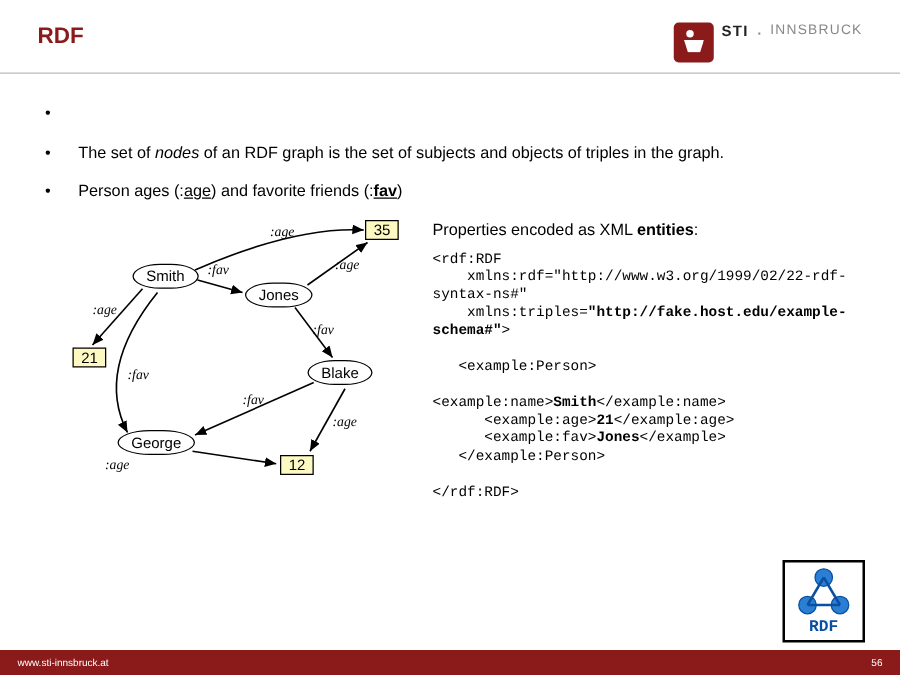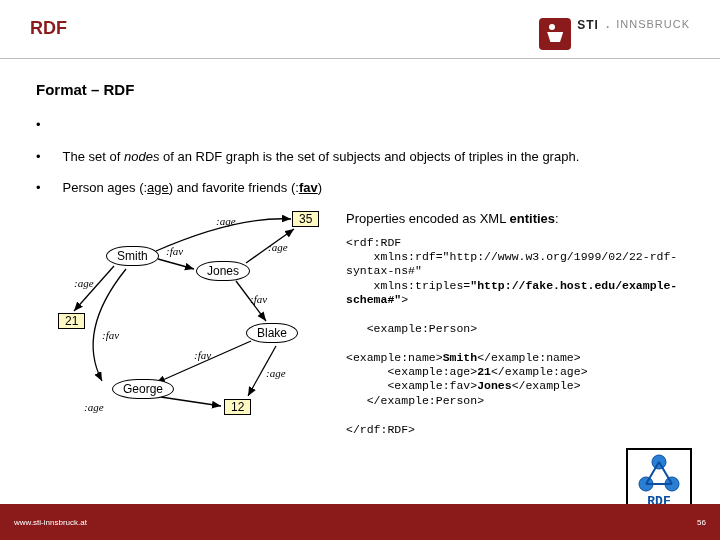--- a/index.html
+++ b/index.html
@@ -20,21 +20,21 @@
   .bullets li .dot { flex:0 0 auto; }
   .body-row { display:flex; gap:10px; }
   .graph { flex:0 0 300px; position:relative; height:210px; font-family: "Times New Roman", serif; font-size:12px; }
   .oval { position:absolute; border:1.5px solid #000; border-radius:50%/60%; background:#fff; padding:2px 10px; font-family: Arial, sans-serif; font-size:12px; }
   .box  { position:absolute; border:1.5px solid #000; background:#fef9c3; padding:0 6px; font-family: Arial, sans-serif; font-size:12px; }
   .lbl  { position:absolute; font-style:italic; font-size:11px; }
   .graph svg { position:absolute; inset:0; width:100%; height:100%; }
   .rhs { flex:1; font-size:12px; }
   .xml-note { font-size:13px; margin-bottom:10px; }
   .code { font-family: "Courier New", monospace; font-size:11.5px; white-space:pre-wrap; line-height:1.25; }
-  .footer { position:absolute; left:0; right:0; bottom:0; background:#8b1a1a; color:#fff; height:36px; display:flex; align-items:center; justify-content:space-between; padding:0 14px; font-size:8px; }
+  .footer { position:absolute; left:0; right:0; bottom:0; background:#8b1a1a; color:#fff; height:20px; display:flex; align-items:center; justify-content:space-between; padding:0 14px; font-size:8px; }
   .rdf-badge { position:absolute; right:28px; bottom:26px; width:66px; height:66px; border:2px solid #000; background:#fff; display:flex; flex-direction:column; align-items:center; justify-content:flex-end; padding-bottom:3px; }
   .rdf-badge svg { width:46px; height:40px; }
   .rdf-badge .t { font-family:"Courier New",monospace; font-weight:bold; font-size:13px; color:#0a4fa0; }
   b { font-weight:bold; }
   i { font-style:italic; }
   u { text-decoration: underline; }
 </style>
 </head>
 <body>
 
@@ -43,21 +43,20 @@
   <div class="brand">
     <div class="brand-logo"></div>
     <span class="brand-text1">STI</span>
     <span style="color:#888">·</span>
     <span class="brand-text2">INNSBRUCK</span>
   </div>
 </div>
 <div class="rule"></div>
 
 <div class="content">
-  <div class="section-title">Format – RDF</div>
 
   <ul class="bullets">
     <li>
       <span class="dot">•</span>
     </li>
     <li>
       <span class="dot">•</span>
       <span><span>The set of </span><i>nodes</i><span> of an RDF graph is the set of subjects and objects of triples in the graph.</span></span>
     </li>
     <li>
@@ -90,21 +89,21 @@
         <line x1="215" y1="130" x2="120" y2="172" stroke="#000" stroke-width="1.3" marker-end="url(#ah)"></line>
 
         <line x1="118" y1="185" x2="185" y2="195" stroke="#000" stroke-width="1.3" marker-end="url(#ah)"></line>
 
         <line x1="240" y1="135" x2="212" y2="185" stroke="#000" stroke-width="1.3" marker-end="url(#ah)"></line>
       </svg>
 
       <div class="oval" style="left:70px; top:35px;">Smith</div>
       <div class="oval" style="left:160px; top:50px;">Jones</div>
       <div class="oval" style="left:210px; top:112px;">Blake</div>
-      <div class="oval" style="left:76px; top:168px;">George</div>
+      <div class="oval" style="left:58px; top:168px;">George</div>
       <div class="box" style="left:256px; top:0px;">35</div>
       <div class="box" style="left:22px; top:102px;">21</div>
       <div class="box" style="left:188px; top:188px;">12</div>
 
       <div class="lbl" style="left:130px; top:34px;">:fav</div>
       <div class="lbl" style="left:180px; top:4px;">:age</div>
       <div class="lbl" style="left:232px; top:30px;">:age</div>
       <div class="lbl" style="left:38px; top:66px;">:age</div>
       <div class="lbl" style="left:66px; top:118px;">:fav</div>
       <div class="lbl" style="left:214px; top:82px;">:fav</div>

